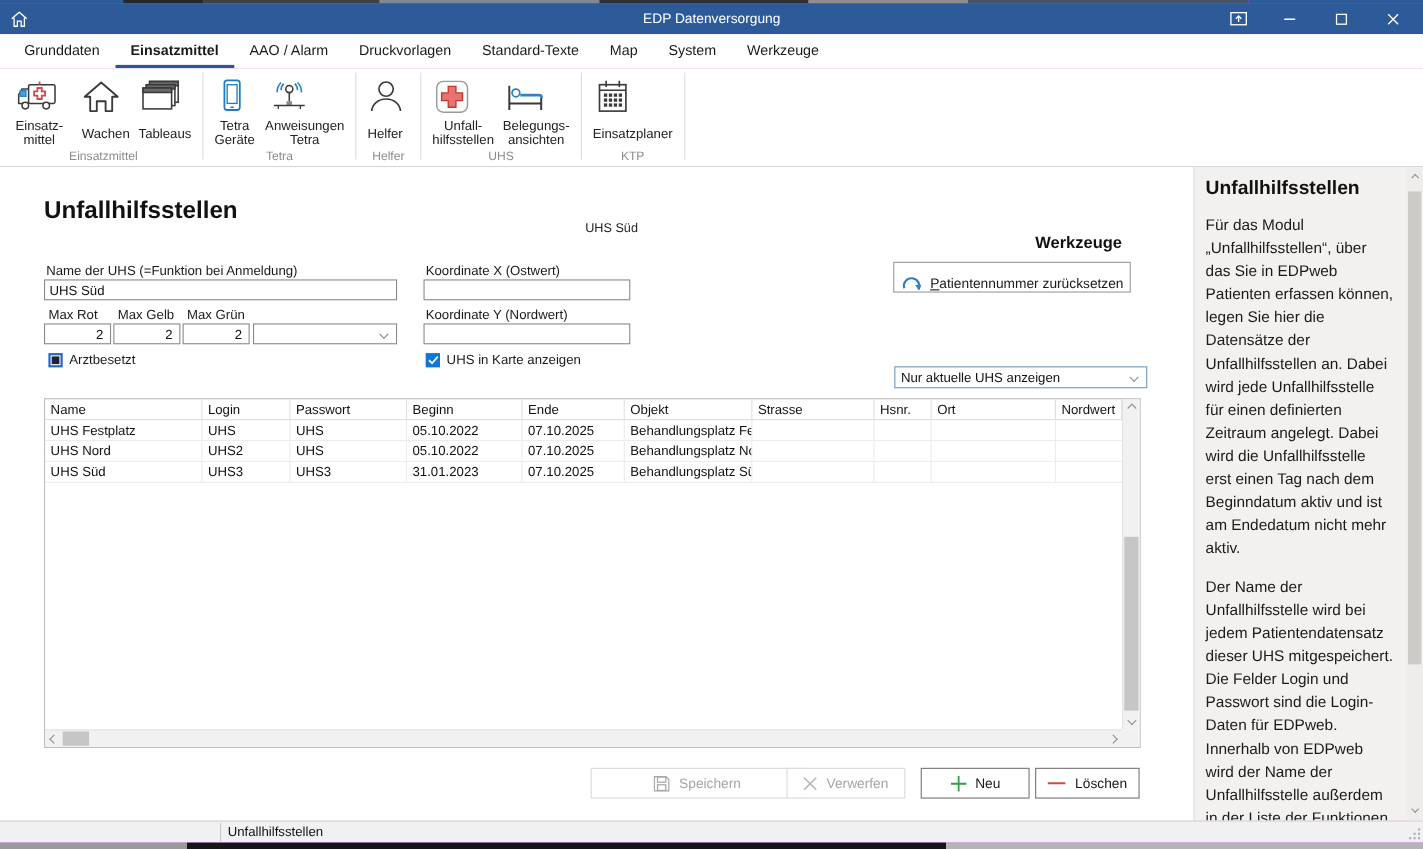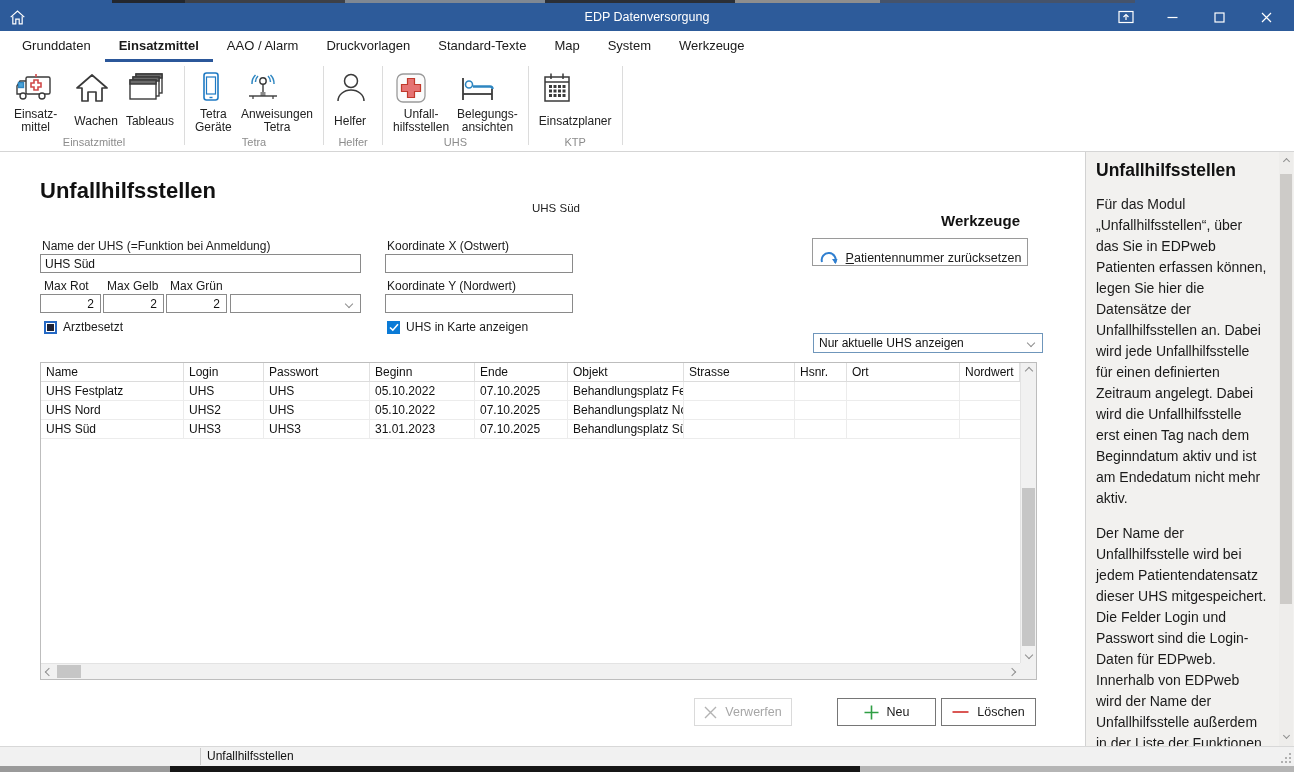--- a/index.html
+++ b/index.html
@@ -457,21 +457,29 @@
               <span class="chev left"></span>
             </span>
           <span class="thumb" style="left:16px; width:24px"></span>
           <span class="arr r">
               <span class="chev right"></span>
             </span>
         </div>
         <div class="sb-corner"></div>
       </div>
 
-      <div class="act-btn disabled" style="left:694px; width:98px">
+      <div class="act-btn disabled" style="left:537px; width:194px">
+        <svg width="15" height="15" viewBox="0 0 16 16" fill="none" stroke="#a6a6a6" stroke-width="1.2">
+            <path d="M1 1 H12 L15 4 V15 H1 Z"></path>
+            <rect x="4" y="1.5" width="8" height="5"></rect>
+            <rect x="4" y="9" width="8" height="5.5"></rect>
+          </svg>
+        <span>Speichern</span>
+      </div>
+      <div class="act-btn disabled" style="left:715px; width:108px">
         <svg width="13" height="13" viewBox="0 0 13 13" stroke="#b3b3b3" stroke-width="1.4">
             <path d="M1 1 L12 12 M12 1 L1 12"></path>
           </svg>
         <span>Verwerfen</span>
       </div>
       <div class="act-btn enabled" style="left:837px; width:99px">
         <svg width="15" height="15" viewBox="0 0 15 15" stroke="#2f9e44" stroke-width="1.6">
             <path d="M7.5 0.5 V14.5 M0.5 7.5 H14.5"></path>
           </svg>
         <span>Neu</span>

